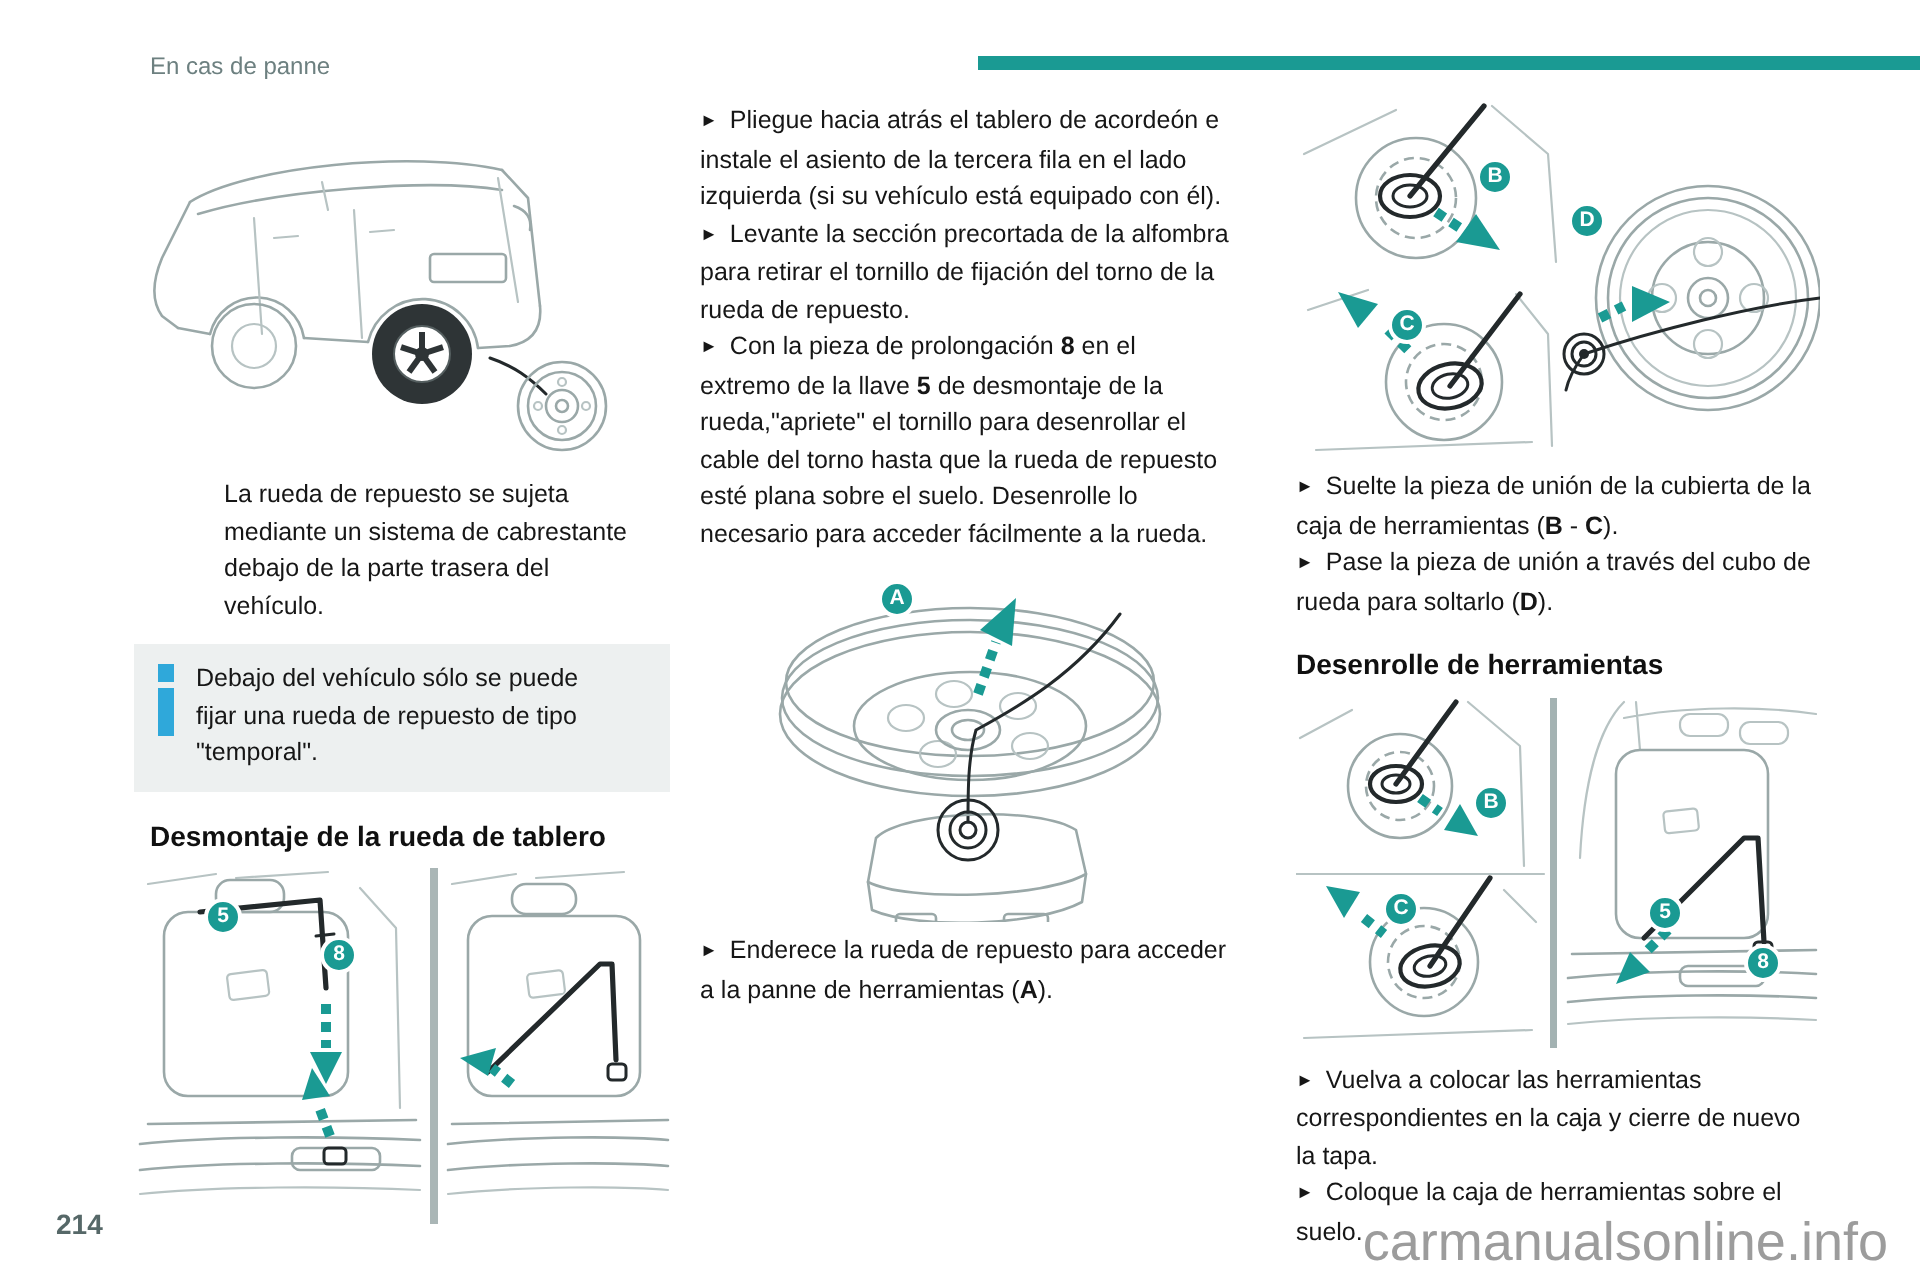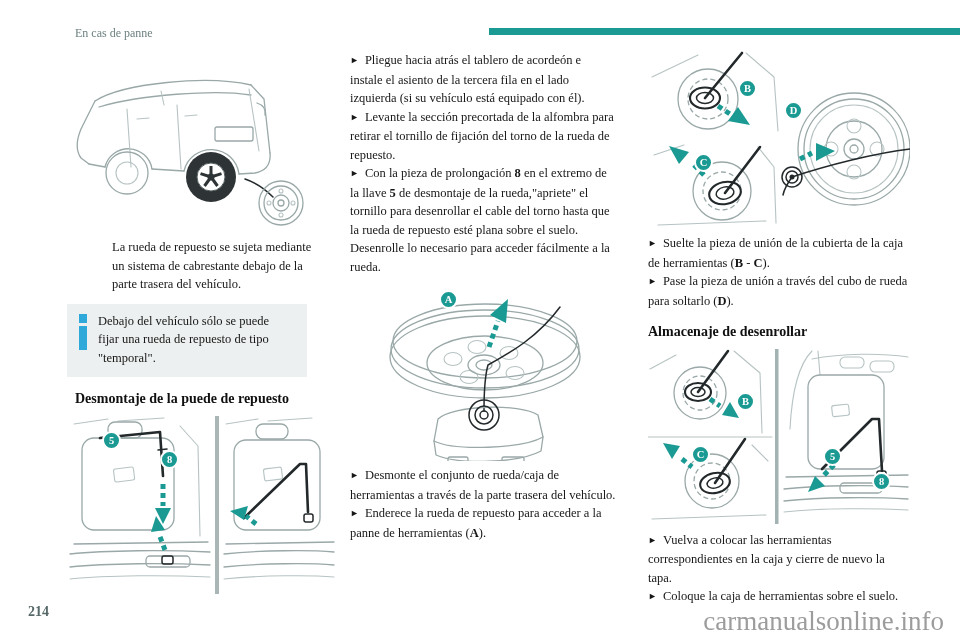--- a/index.html
+++ b/index.html
@@ -1,36 +1,36 @@
 <!DOCTYPE html>
 <html><head>
 <meta charset="utf-8">
 <style>
   html,body{margin:0;padding:0;background:#e8e8e8;}
   .page{position:relative;width:960px;height:640px;background:#ffffff;overflow:hidden;
-        font-family:Liberation Serif, serif;color:#161616;}
+        font-family:Liberation Sans, sans-serif;color:#161616;}
   .runhead{position:absolute;left:75px;top:26px;font-size:12px;color:#6d8080;}
   .accent-rule{position:absolute;left:489px;top:28px;width:471px;height:7px;background:#1a9a93;}
   .pagenum{position:absolute;left:28px;top:604px;font-size:14px;color:#566868;font-weight:bold;}
   .watermark{position:absolute;right:16px;bottom:3px;font-size:27px;color:#9c9c9c;}
 
   .col{position:absolute;font-size:12.5px;line-height:18.5px;}
   .col1{left:75px;top:55px;width:250px;}
   .col2{left:350px;top:51px;width:266px;}
   .col3{left:648px;top:51px;width:262px;}
 
   p{margin:0;}
   .intro{margin-top:7px;margin-left:37px;}
   b{font-weight:bold;}
   .bullet{margin:0;}
   .bullet .arrow{font-size:9px;margin-right:5px;position:relative;top:-1px;letter-spacing:1px;}
 
   .h2{font-weight:bold;font-size:14px;margin:13px 0 7px;white-space:nowrap;color:#101010;}
 
-  .infobox{background:#edf0f0;margin:10px 0 0 -8px;width:240px;box-sizing:border-box;
+  .infobox{background:#edf0f0;margin:10px 0 0 -8px;width:268px;box-sizing:border-box;
            padding:8px 24px 10px 8px;}
   .infobox::after{content:"";display:block;clear:both;}
   .info-i{float:left;width:13px;height:37px;margin:2px 8px 0 2px;position:relative;}
   .info-i::before{content:"";position:absolute;left:2px;top:0;width:8px;height:9px;background:#2fa8da;}
   .info-i::after{content:"";position:absolute;left:2px;top:12px;width:8px;height:24px;background:#2fa8da;}
 
   .figure{position:relative;}
   .fig-car{width:265px;height:170px;margin:6px 0 0 -10px;}
   .fig-trunk{width:267px;height:180px;margin:4px 0 0 -7px;}
   .fig-wheelbox{width:262px;height:178px;margin:7px 0 5px 2px;}
@@ -101,21 +101,21 @@
       </svg>
     </div>
 
     <p class="intro">La rueda de repuesto se sujeta mediante un sistema de cabrestante debajo de la parte trasera del vehículo.</p>
 
     <div class="infobox">
       <span class="info-i"></span>
       <span>Debajo del vehículo sólo se puede fijar una rueda de repuesto de tipo "temporal".</span>
     </div>
 
-    <div class="h2">Desmontaje de la puede de repuesto</div>
+    <div class="h2">Desmontaje de la rueda de tablero</div>
 
     <div class="figure fig-trunk">
       <svg viewBox="0 0 267 180" width="267" height="180">
 
         <path class="ln2" d="M6,8 L40,3 M50,5 L96,2"></path>
         <rect class="ln" x="14" y="22" width="92" height="92" rx="12"></rect>
         <rect class="ln" x="40" y="6" width="34" height="16" rx="7"></rect>
         <rect class="ln2" x="46" y="52" width="20" height="13" rx="2" transform="rotate(-7 56 58)"></rect>
         <path class="ln2" d="M112,10 L130,30 L132,120"></path>
         <path class="ln" d="M6,128 L140,126"></path>
@@ -183,21 +183,20 @@
           <circle class="dkt" cx="60" cy="20" r="9"></circle>
           <circle class="dkt" cx="60" cy="20" r="4"></circle>
           <rect class="ln" x="24" y="62" width="20" height="7" rx="2"></rect>
           <rect class="ln" x="78" y="62" width="22" height="7" rx="2"></rect>
         </g>
       </svg>
       <div class="badge" style="left:87px;top:7px;">A</div>
     </div>
 
     <div>
-        <p class="bullet"><span class="arrow">►</span><span>Desmonte el conjunto de rueda/caja de herramientas a través de la parte trasera del vehículo.</span></p>
         <p class="bullet"><span class="arrow">►</span><span>Enderece la rueda de repuesto para acceder a la panne de herramientas (</span><b>A</b><span>).</span></p>
       </div>
   </div>
 
   <div class="col col3">
 
     <div class="figure fig-cover">
       <svg viewBox="0 0 262 178" width="262" height="178">
 
         <path class="ln2" d="M4,26 L50,4 M98,2 L126,26 L130,80"></path>
@@ -239,21 +238,21 @@
       <div class="badge" style="left:90px;top:28px;">B</div>
       <div class="badge" style="left:46px;top:102px;">C</div>
       <div class="badge" style="left:136px;top:50px;">D</div>
     </div>
 
     <div>
         <p class="bullet"><span class="arrow">►</span><span>Suelte la pieza de unión de la cubierta de la caja de herramientas (</span><b>B</b><span> - </span><b>C</b><span>).</span></p>
         <p class="bullet"><span class="arrow">►</span><span>Pase la pieza de unión a través del cubo de rueda para soltarlo (</span><b>D</b><span>).</span></p>
       </div>
 
-    <div class="h2">Almacenaje de desenrollar</div>
+    <div class="h2">Desenrolle de herramientas</div>
 
     <div class="figure fig-storage">
       <svg viewBox="0 0 262 175" width="262" height="175">
 
         <path class="ln2" d="M2,20 L28,6 M86,2 L112,24 L114,84"></path>
         <circle class="ln" cx="52" cy="44" r="26"></circle>
         <circle class="scallop" cx="52" cy="44" r="17"></circle>
         <ellipse class="dkf" cx="50" cy="43" rx="13" ry="9"></ellipse>
         <ellipse class="dkt" cx="50" cy="43" rx="7" ry="4.5"></ellipse>
         <line class="dk" x1="50" y1="43" x2="80" y2="2" stroke-width="3"></line>

